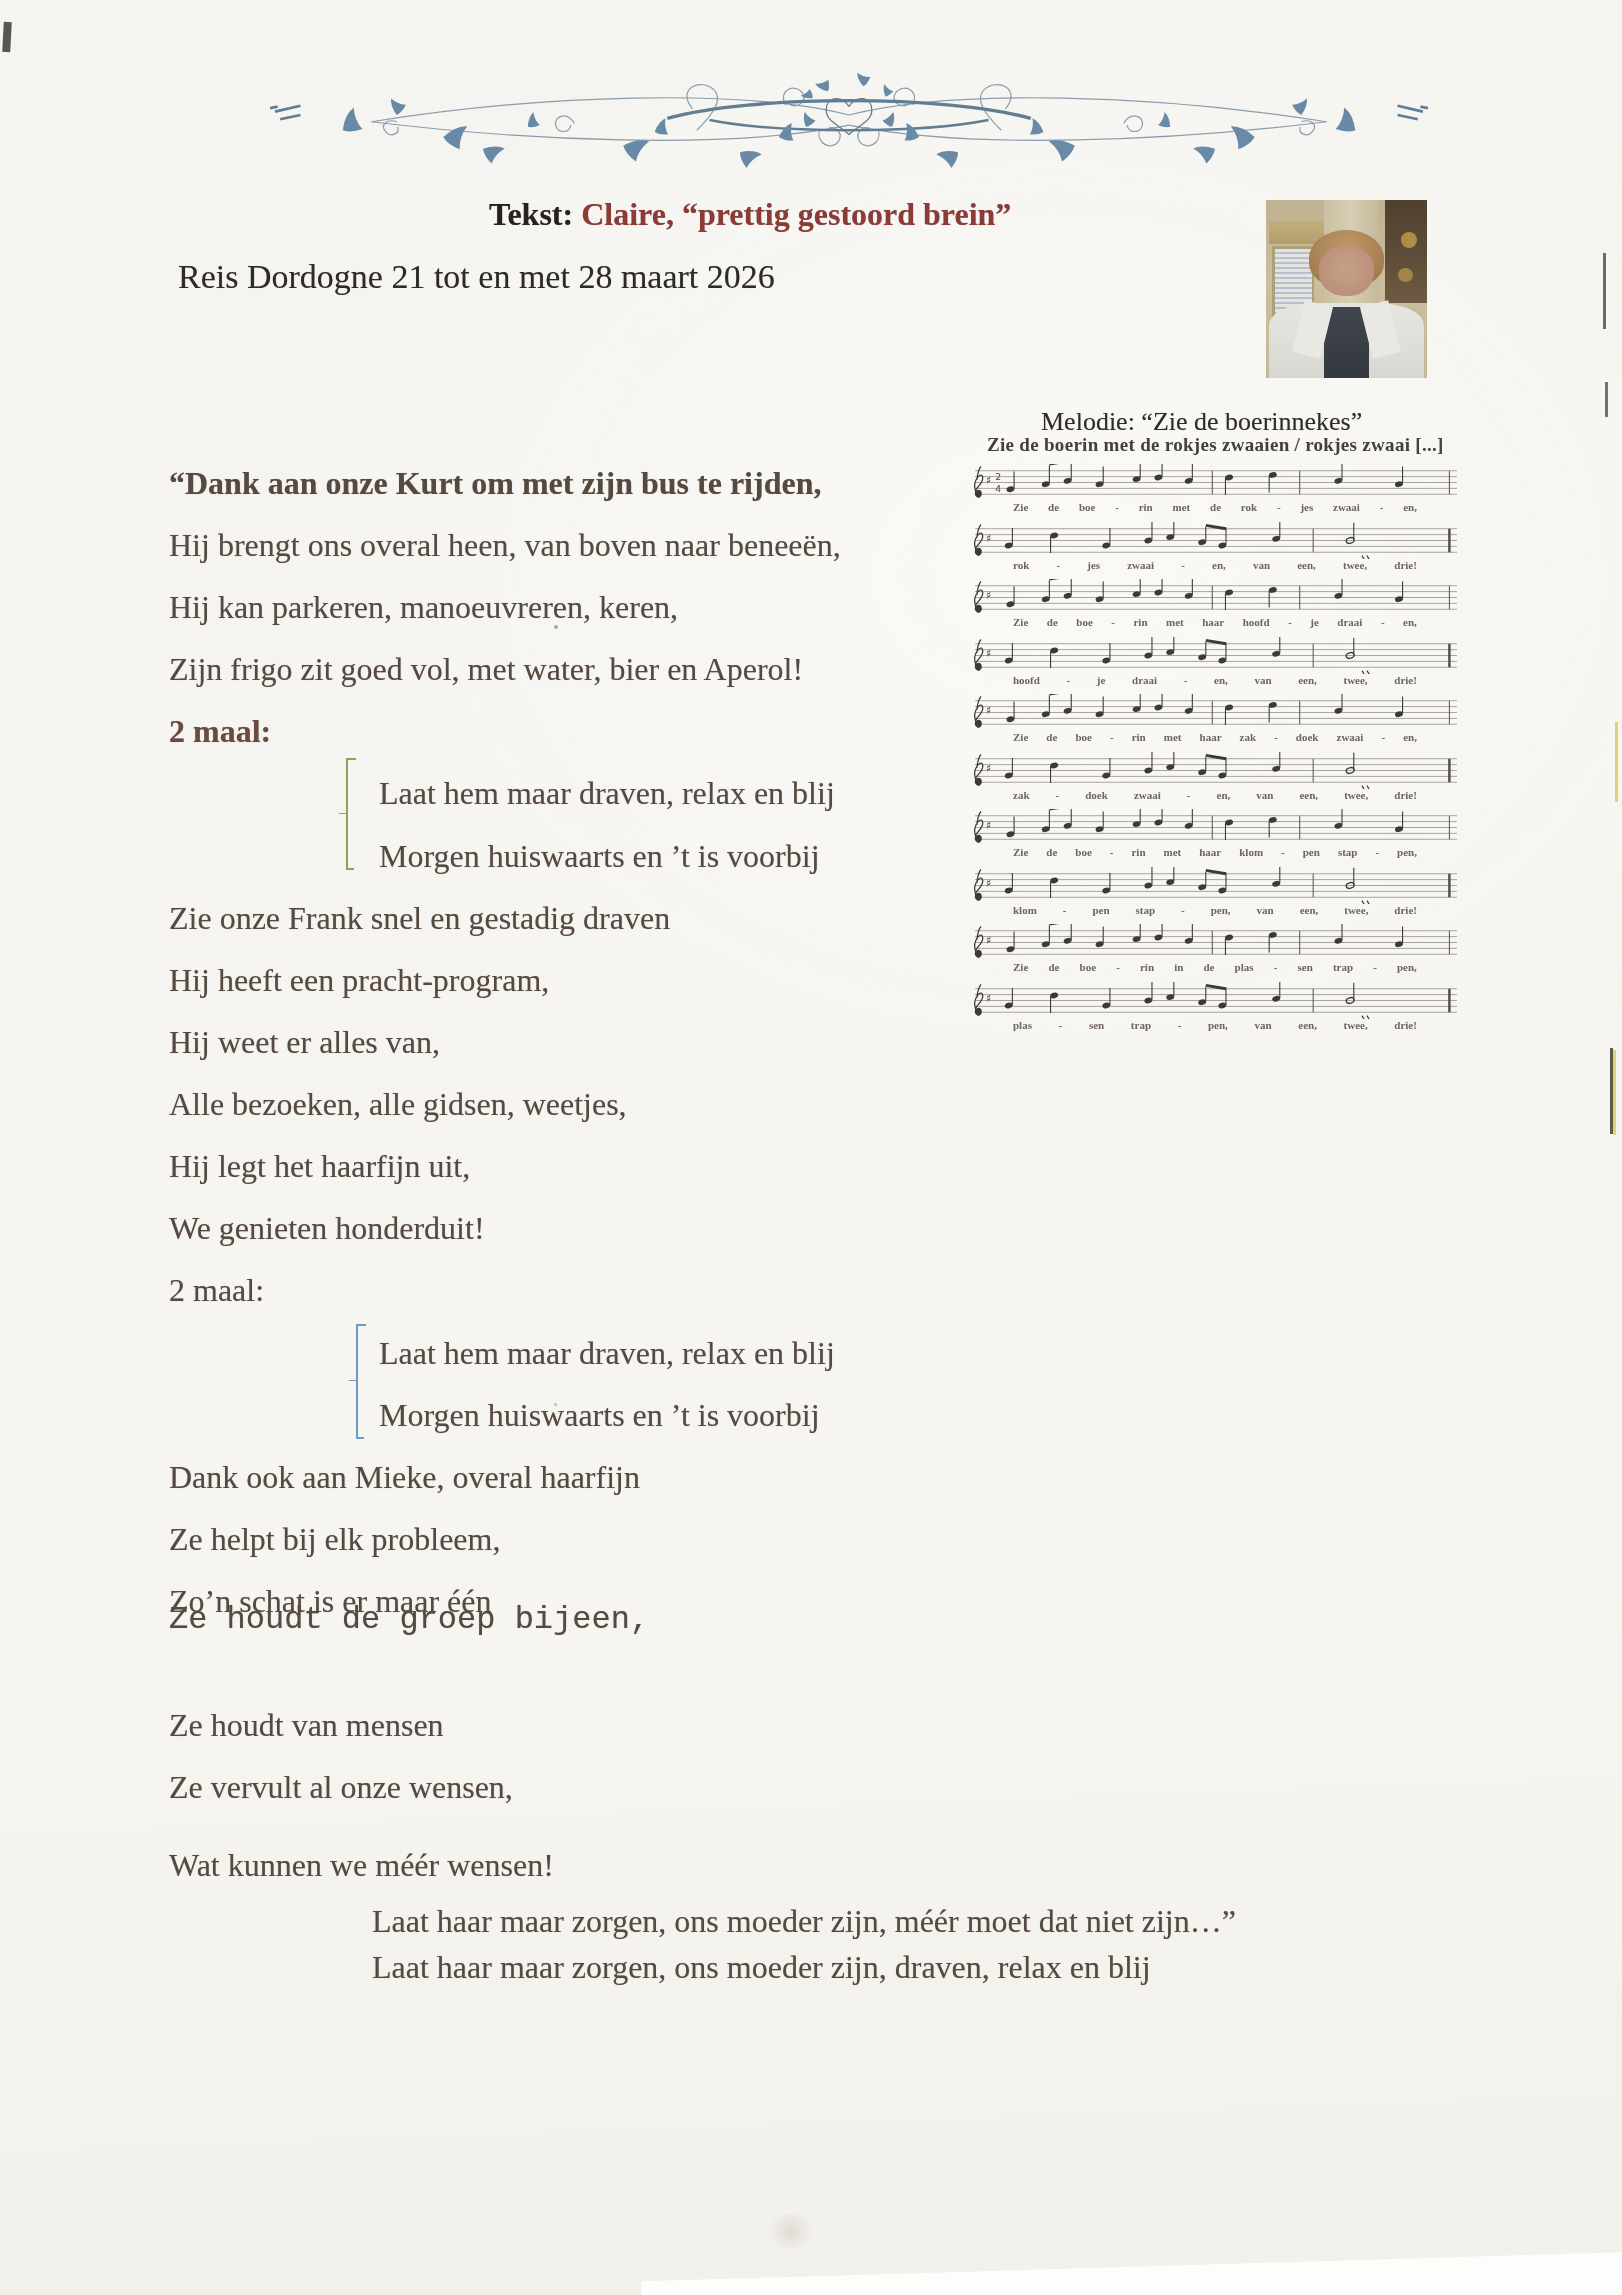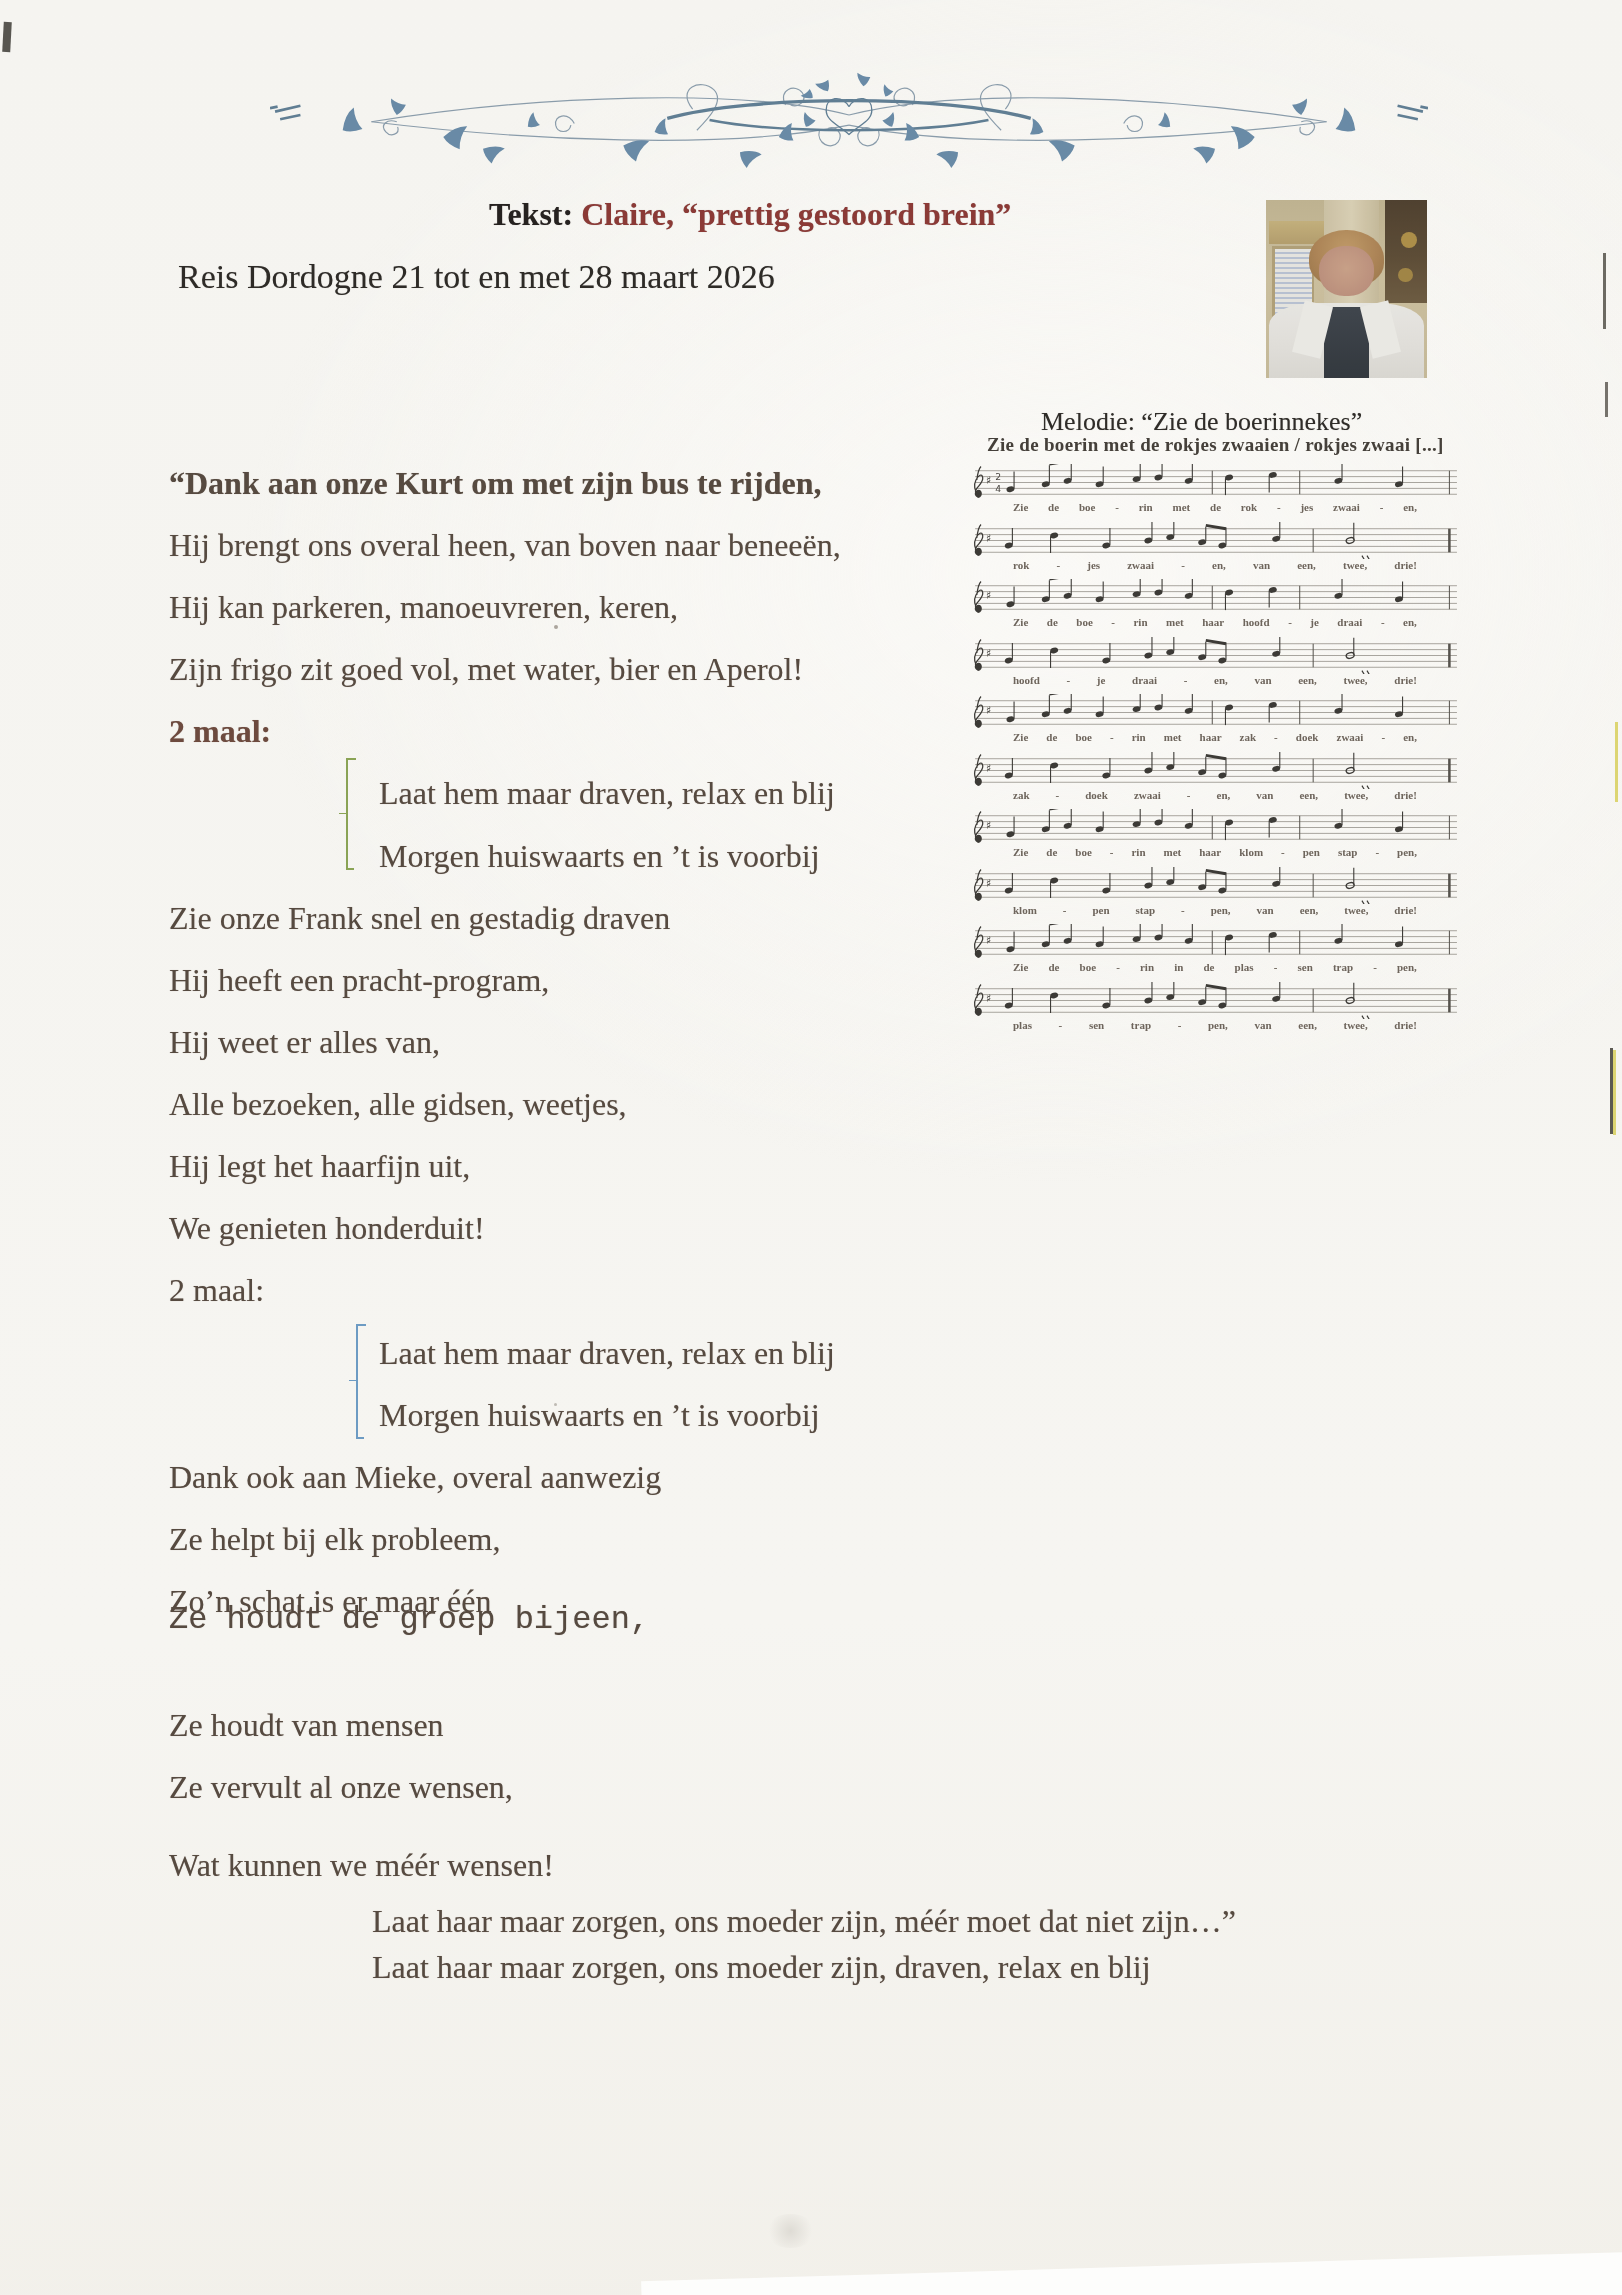--- a/index.html
+++ b/index.html
@@ -711,21 +711,21 @@
     <div class="line chorus" style="top: 838px;">Morgen huiswaarts en ’t is voorbij</div>
     <div class="line verse" style="top: 900px;">Zie onze Frank snel en gestadig draven</div>
     <div class="line verse" style="top: 962px;">Hij heeft een pracht-program,</div>
     <div class="line verse" style="top: 1024px;">Hij weet er alles van,</div>
     <div class="line verse" style="top: 1086px;">Alle bezoeken, alle gidsen, weetjes,</div>
     <div class="line verse" style="top: 1148px;">Hij legt het haarfijn uit,</div>
     <div class="line verse" style="top: 1210px;">We genieten honderduit!</div>
     <div class="line label" style="top: 1272px;">2 maal:</div>
     <div class="line chorus" style="top: 1335px;">Laat hem maar draven, relax en blij</div>
     <div class="line chorus" style="top: 1397px;">Morgen huiswaarts en ’t is voorbij</div>
-    <div class="line verse" style="top: 1459px;">Dank ook aan Mieke, overal aanwezig</div>
+    <div class="line verse" style="top: 1459px;">Dank ook aan Mieke, overal haarfijn</div>
     <div class="line verse" style="top: 1521px;">Ze helpt bij elk probleem,</div>
     <div class="line verse" style="top: 1583px;">Zo’n schat is er maar één</div>
     <div class="line verse" style="top: 1601px; font-family: Liberation Mono, monospace;">Ze houdt de groep bijeen,</div>
     <div class="line verse" style="top: 1707px;">Ze houdt van mensen</div>
     <div class="line verse" style="top: 1769px;">Ze vervult al onze wensen,</div>
     <div class="line verse" style="top: 1847px;">Wat kunnen we méér wensen!</div>
     <div class="line outro" style="top: 1909px;">Laat haar maar zorgen, ons moeder zijn, draven, relax en blij</div>
     <div class="line outro" style="top: 1863px;">Laat haar maar zorgen, ons moeder zijn, méér moet dat niet zijn…”</div>
   </div>
 <div id="bracket-1" class="bracket">

